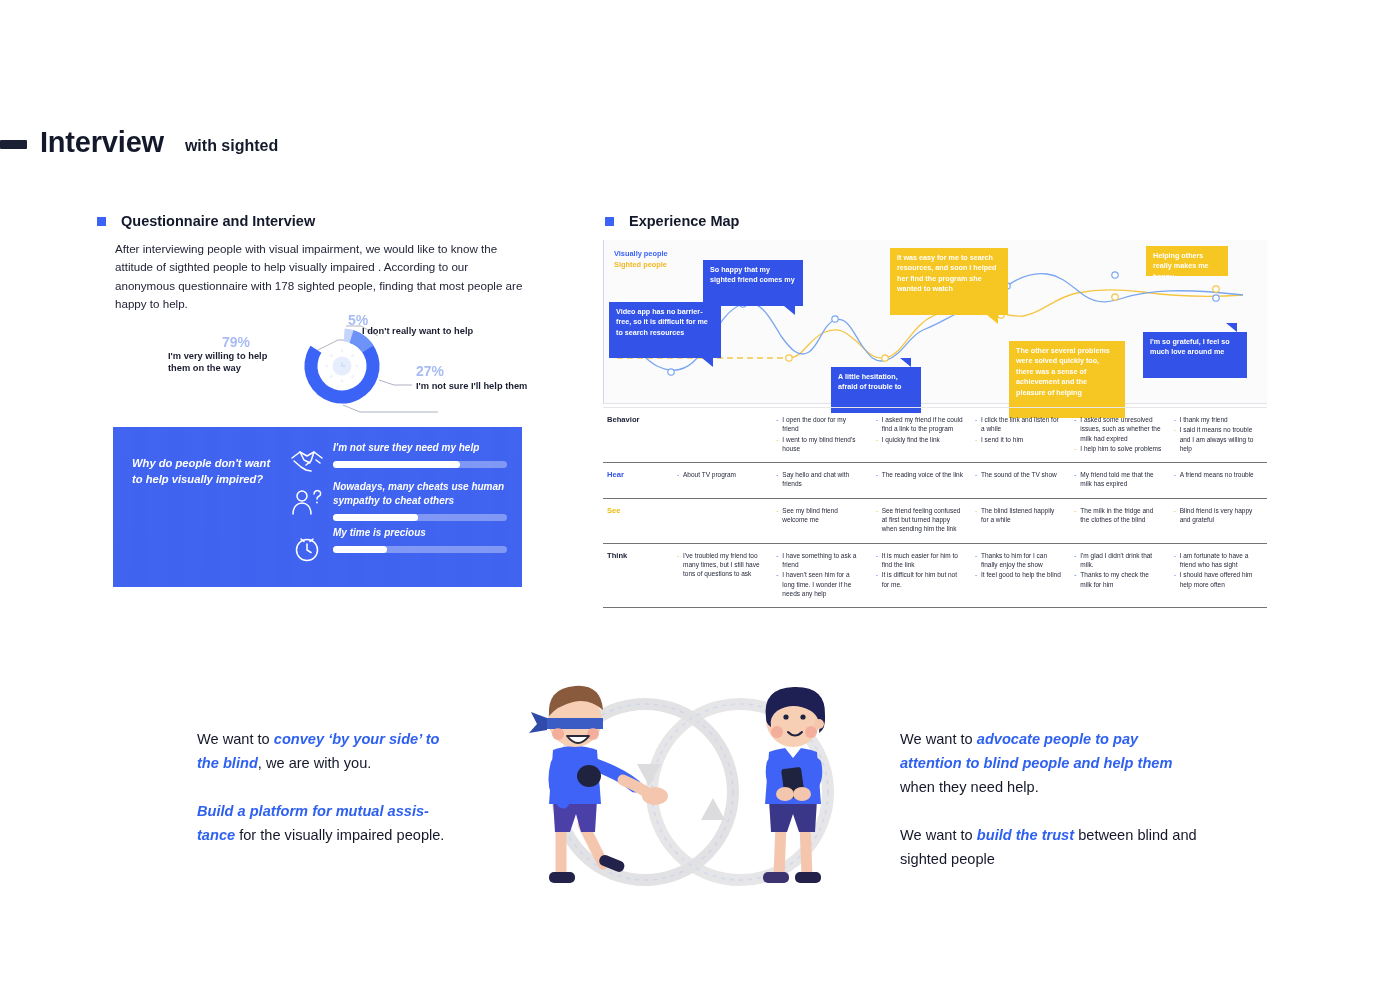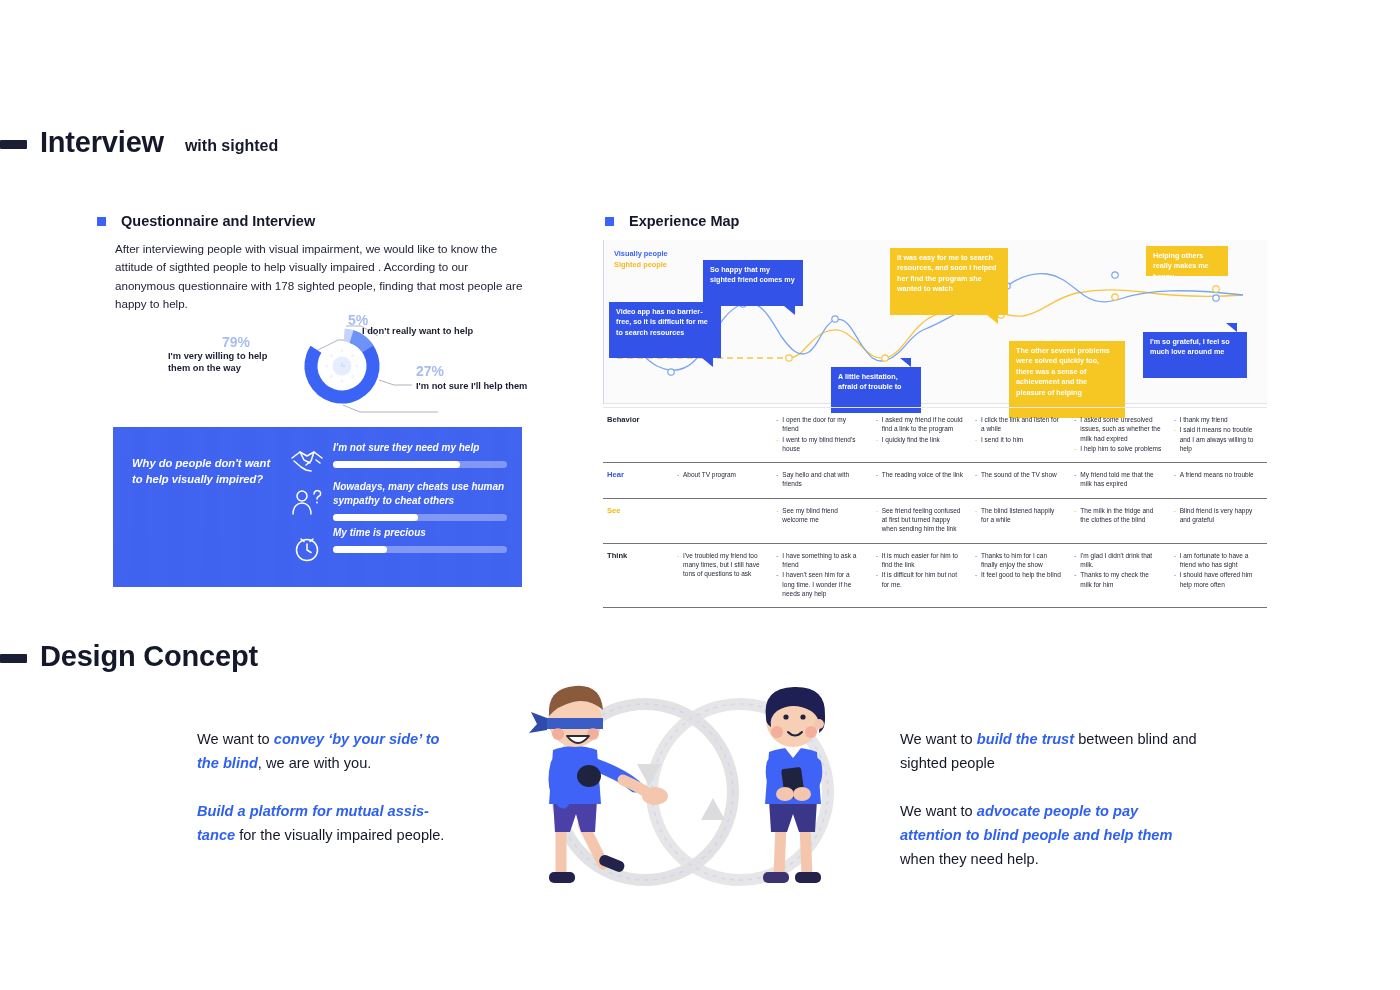--- a/index.html
+++ b/index.html
@@ -456,40 +456,36 @@
       <div class="jcell stage">
           <ul>
         <li class="b">I am fortunate to have a friend who has sight</li>
         <li class="b">I should have offered him help more often</li>
       </ul>
         </div>
     </div>
 
   </div>
 
-  <div class="section-head" style="left:0px; top:640px;">
-    <span class="dash"></span>
-    <span class="sec-title">Design Concept</span>
-  </div>
 
   <div class="dc-left">
     <div class="dc-para">
       <span>We want to </span><span class="hl">convey ‘by your side’ to the blind</span><span>, we are with you.</span>
     </div>
     <div class="dc-para">
       <span class="hl">Build a platform for mutual assis-tance</span><span> for the visually impaired people.</span>
     </div>
   </div>
 
   <div class="dc-right">
     <div class="dc-para">
+      <span>We want to </span><span class="hl">advocate people to pay attention to blind people and help them</span><span> when they need help.</span>
+    </div>
+    <div class="dc-para">
       <span>We want to </span><span class="hl">build the trust</span><span> between blind and sighted people</span>
-    </div>
-    <div class="dc-para">
-      <span>We want to </span><span class="hl">advocate people to pay attention to blind people and help them</span><span> when they need help.</span>
     </div>
   </div>
 
   <div class="illus">
     <svg width="375" height="240" viewBox="0 0 375 240">
 
       <g fill="none">
         <circle cx="140" cy="120" r="88" stroke="#e2e2e4" stroke-width="12"></circle>
         <circle cx="140" cy="120" r="88" stroke="#cdd6ec" stroke-width="1.4" stroke-dasharray="4 5"></circle>
         <circle cx="235" cy="120" r="88" stroke="#e2e2e4" stroke-width="12" opacity="0.85"></circle>

